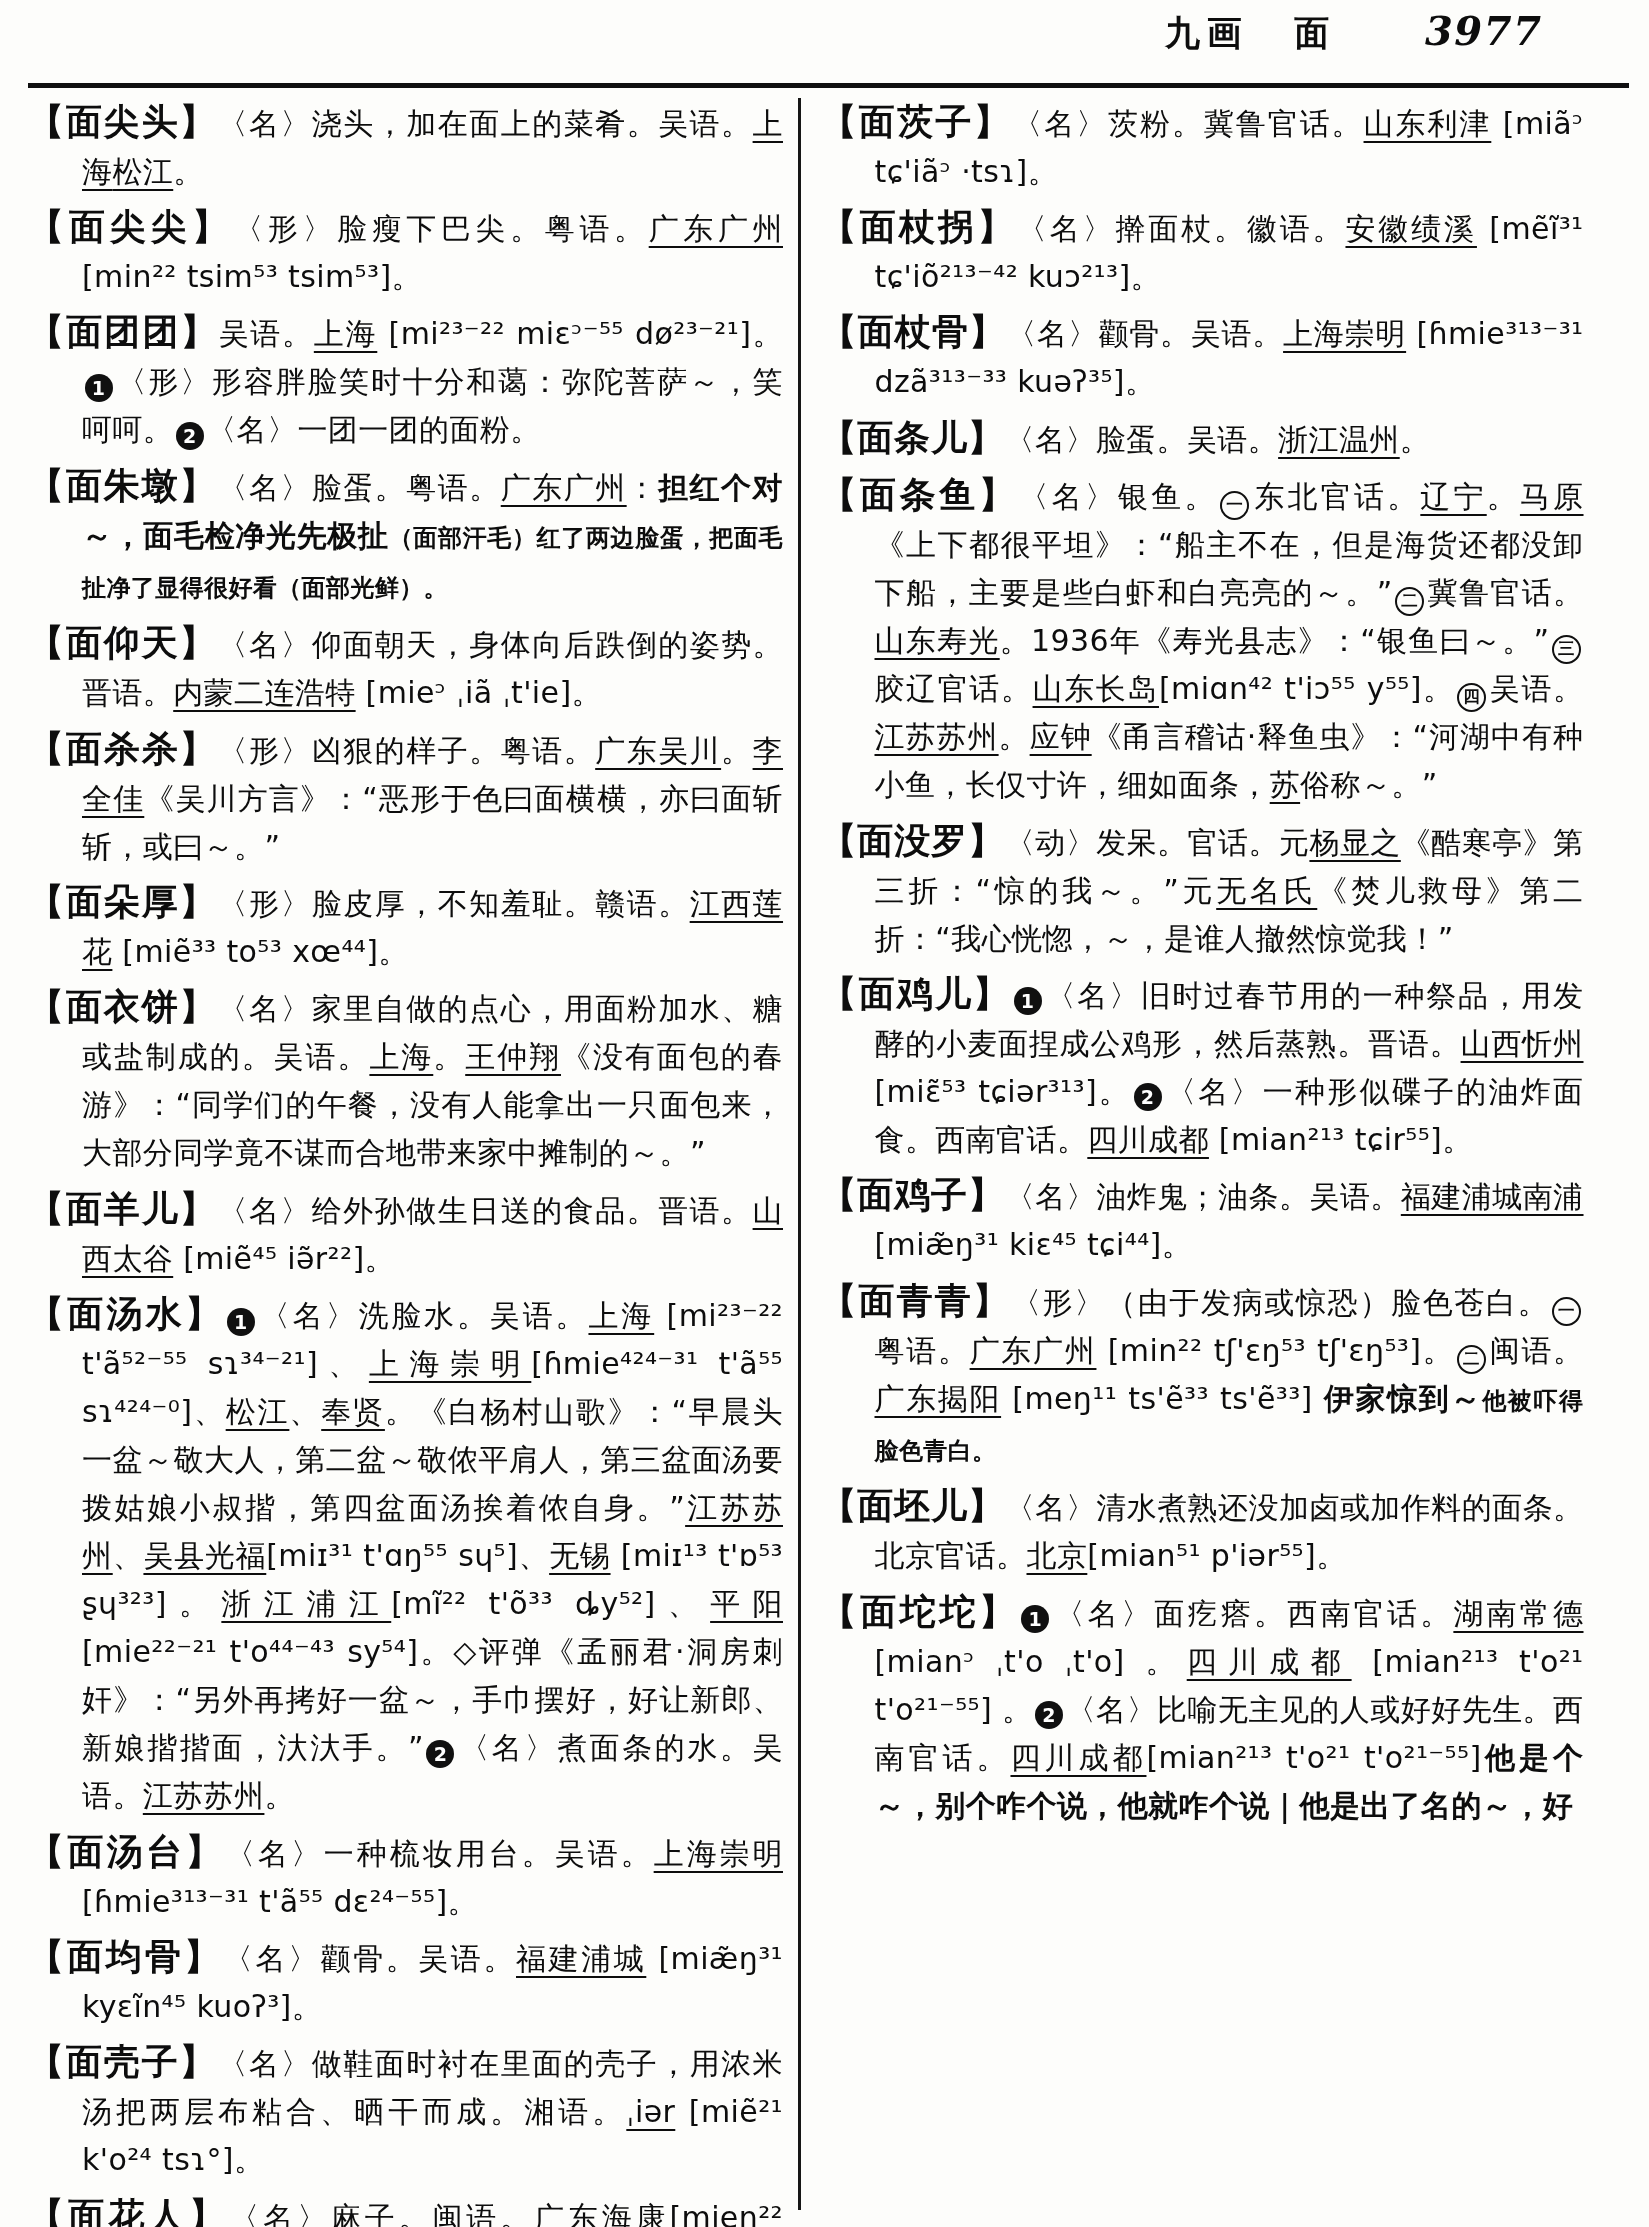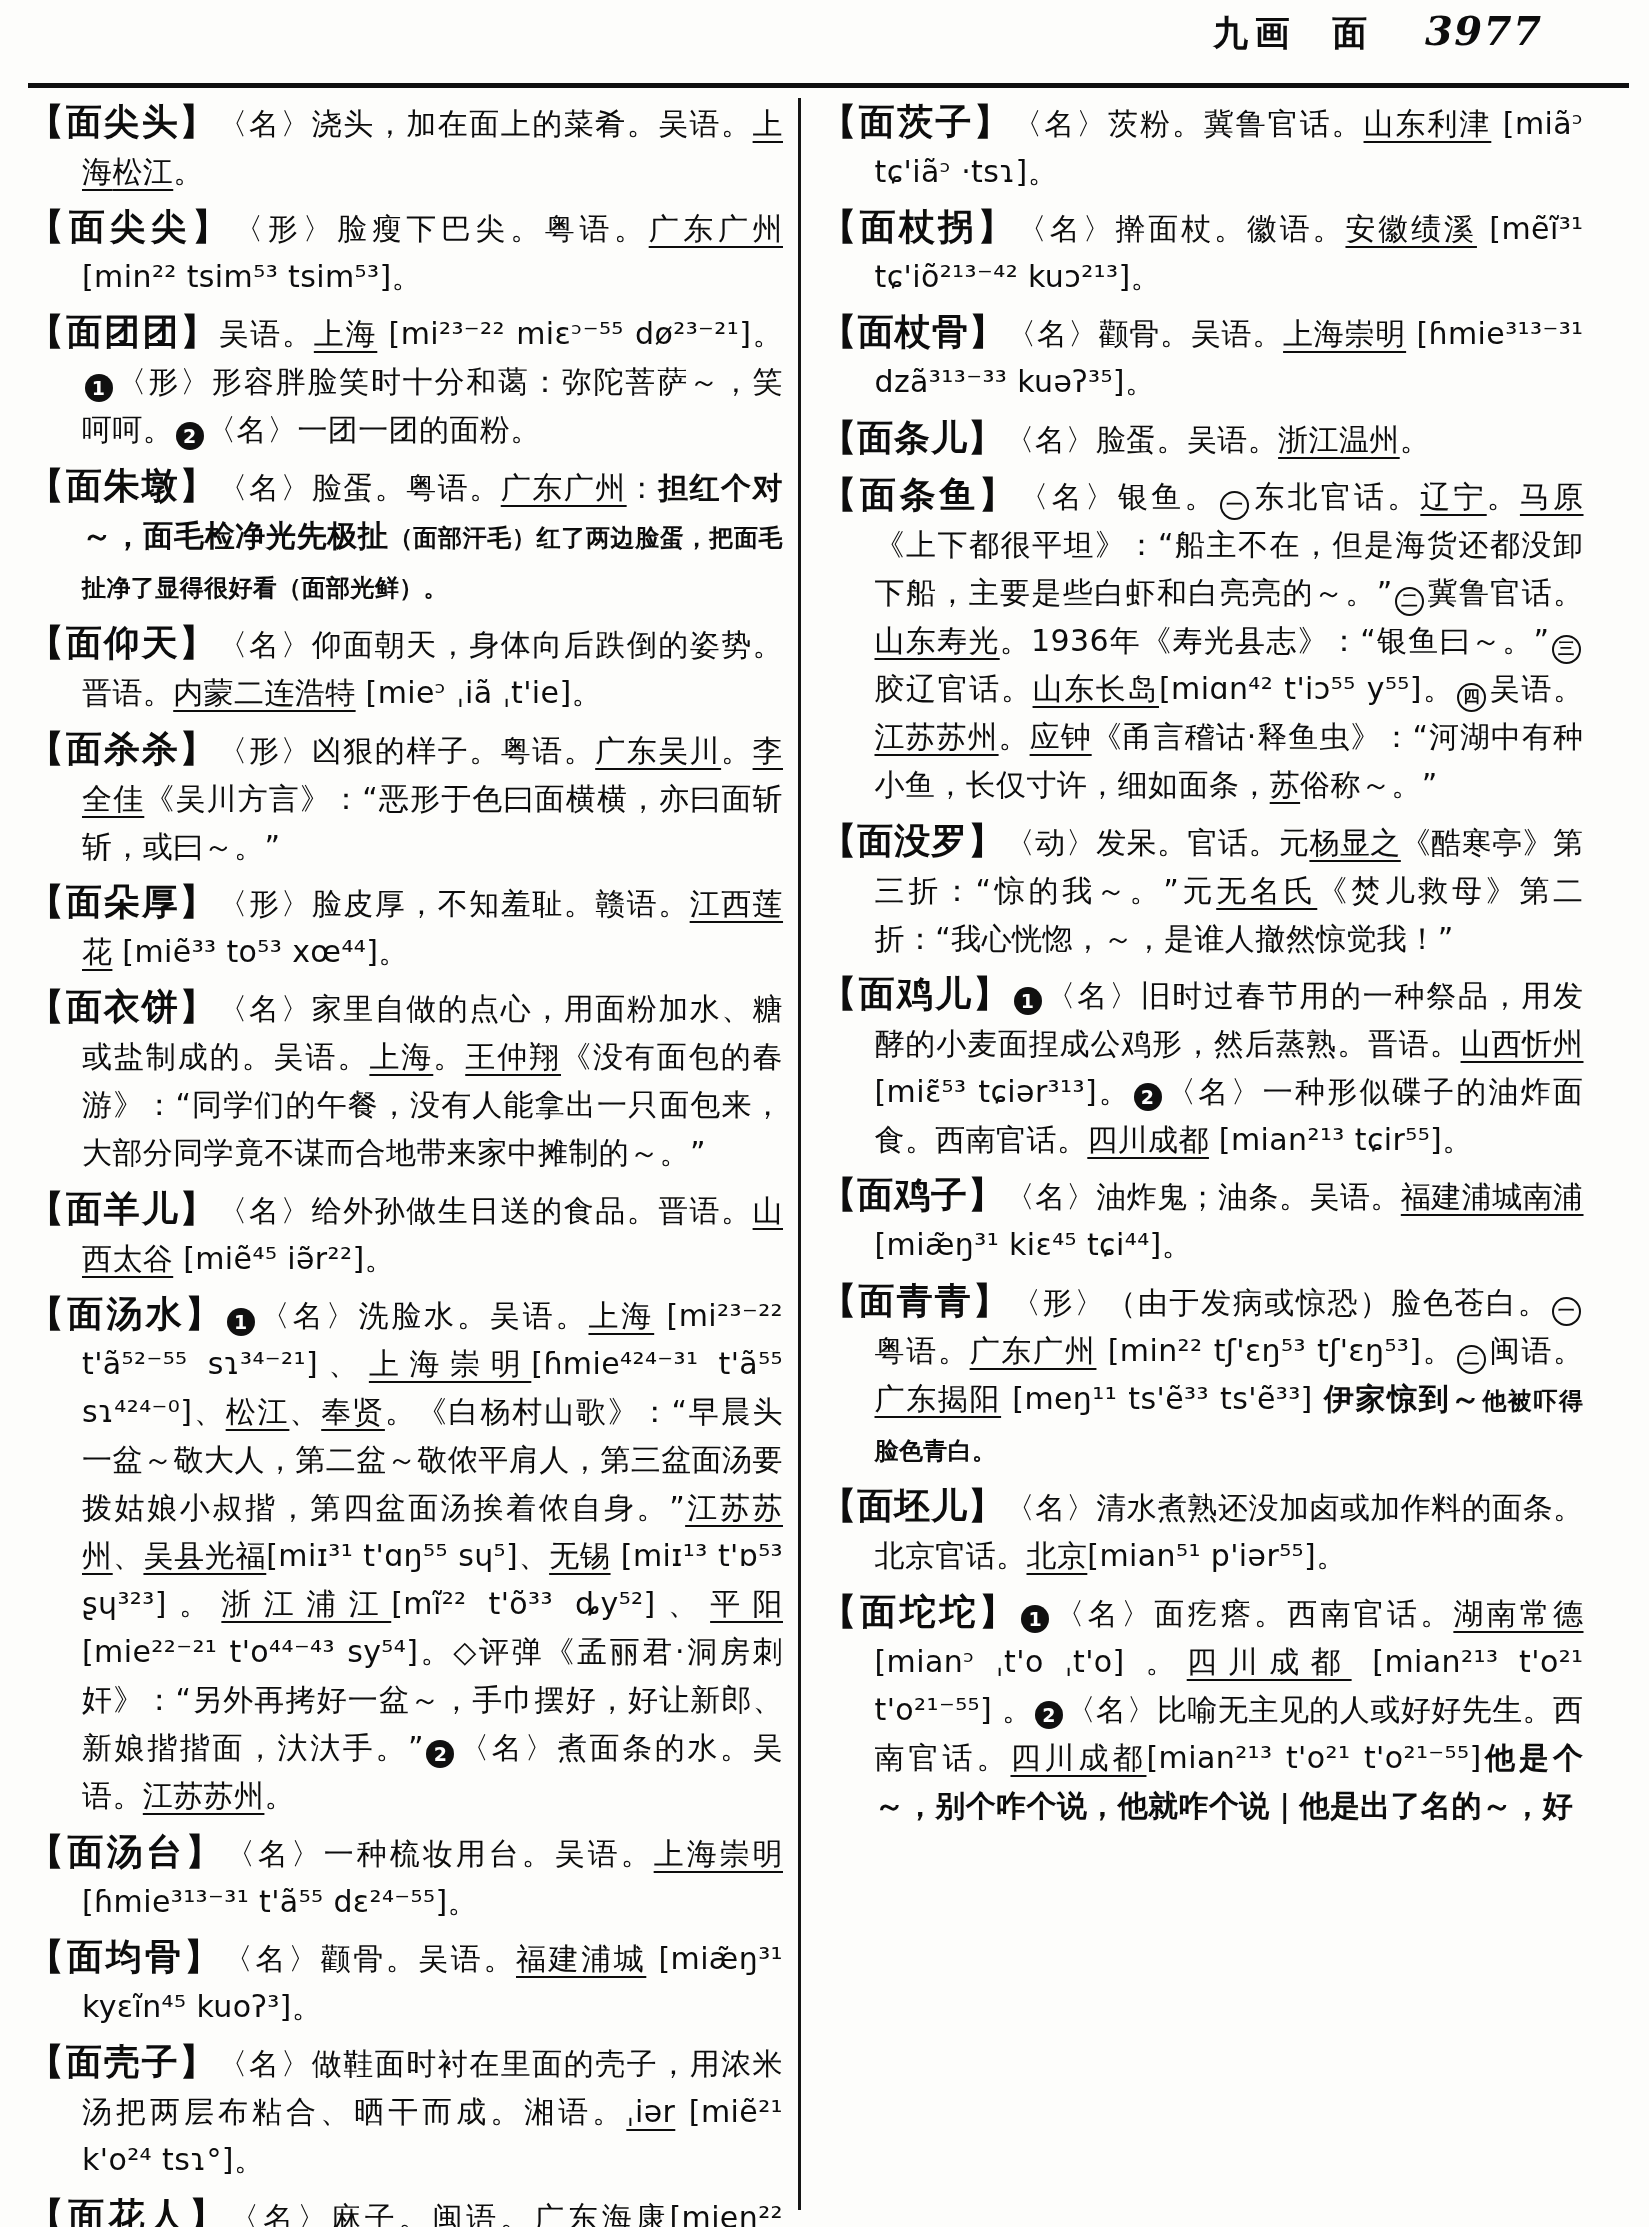--- a/index.html
+++ b/index.html
@@ -3,25 +3,25 @@
 <meta charset="utf-8">
 <style>
   html,body{margin:0;padding:0;background:#e8e8e6;}
   .page{
     position:relative;width:1650px;height:2227px;box-sizing:border-box;
     background:#fdfdfb;color:#0d0d0d;overflow:hidden;
     font-family:"DejaVu Sans","Liberation Sans",sans-serif;
     padding:6.6px 21.4px 0 28px;
   }
   .hdr{display:flex;justify-content:flex-end;align-items:baseline;
-       height:76px;padding-right:86px;gap:18px;}
+       height:76px;padding-right:86px;gap:28px;}
   .hdr .sect,.hdr .rad{font-size:35px;font-weight:700;letter-spacing:6.6px;}
   .hdr .rad{margin-left:18px;}
   .hdr .pgnum{font-family:"DejaVu Serif","Liberation Serif",serif;
-       font-style:italic;font-weight:700;font-size:40px;margin-left:33px;letter-spacing:1.6px;}
+       font-style:italic;font-weight:700;font-size:40px;margin-left:61px;letter-spacing:1.6px;}
   .rule{height:5px;background:#101010;margin:0 0 10px 0;}
   .cols{display:flex;align-items:stretch;height:2112px;}
   .col{width:755px;}
   .col.right{width:763px;}
   .divider{width:2.5px;background:#161616;margin:0 20px 0 15px;}
   .entry{
     margin:0 0 7.4px 0;font-size:30px;line-height:48px;
     text-align:justify;padding-left:54px;text-indent:-54px;
     letter-spacing:0.4px;
   }

